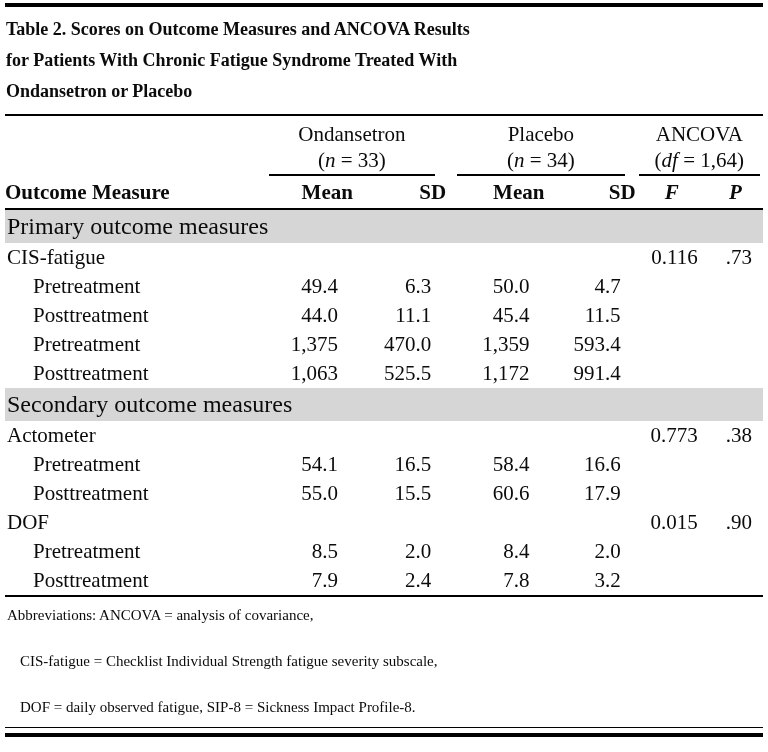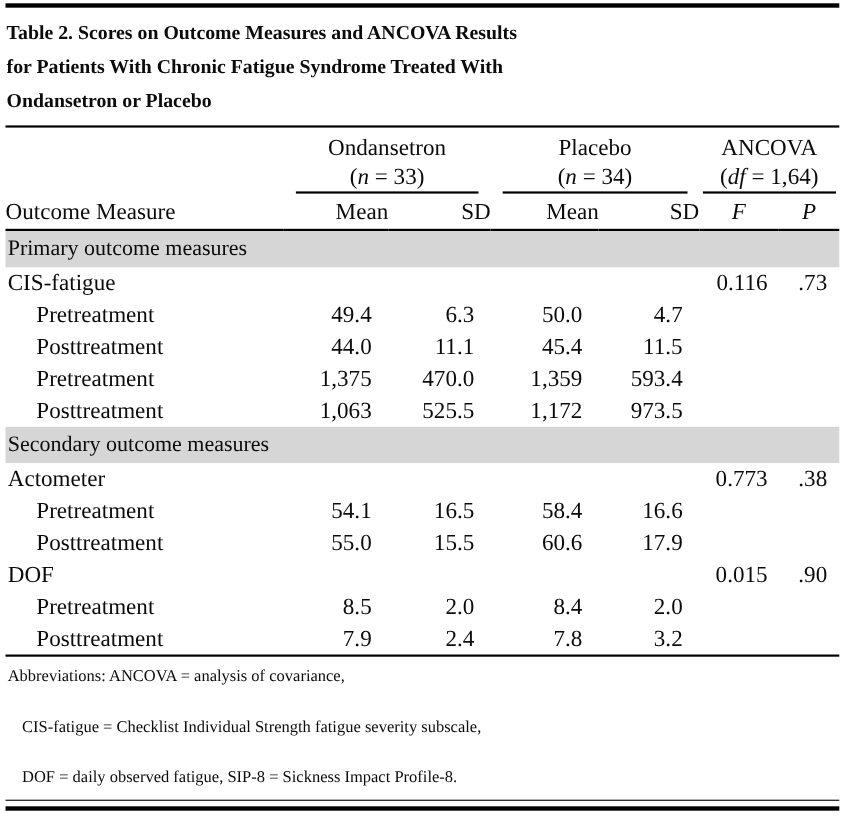--- a/index.html
+++ b/index.html
@@ -25,35 +25,35 @@
   table.tbl { width: 100%; border-collapse: collapse; font-size: 21px; table-layout: fixed; }
 
   tr.grp td { padding-top: 5px; vertical-align: bottom; }
   .grp-inner {
     text-align: center; line-height: 26px;
     border-bottom: 2px solid #000; padding-bottom: 1px; margin: 0 10px;
   }
   .grp-inner.ancova { margin: 0 2px; }
 
   tr.colhead th {
-    font-weight: normal; line-height: 31px;
+    font-weight: bold; line-height: 31px;
     border-bottom: 2px solid #000; padding: 0;
   }
   th.label { text-align: left; vertical-align: bottom; padding-left: 2px; }
 
   .num  { text-align: right; }
   .pr   { padding-right: 15px; }
   .prf  { padding-right: 10px; }
   .prp  { padding-right: 11px; }
   .cen  { text-align: center; }
   .it   { font-style: italic; }
 
   tr.section td {
     background: #d6d6d6; line-height: 31px; padding-left: 2px;
-    font-size: 20px;
+    font-size: 24px;
   }
   tr.datarow td { line-height: 29px; padding-top: 0; padding-bottom: 0; }
   td.label { padding-left: 2px; }
   td.label.ind { padding-left: 28px; }
 
   .footnote { font-size: 15px; line-height: 26px; padding: 5px 1px 5px 2px; }
   .footnote .cont { padding-left: 13px; margin-top: 20px; }
 </style>
 </head>
 <body>
@@ -151,21 +151,21 @@
         <td class="num pr">1,359</td>
         <td class="num pr">593.4</td>
         <td class="num prf"></td>
         <td class="num prp"></td>
       </tr>
       <tr class="datarow">
         <td class="label ind">Posttreatment</td>
         <td class="num pr">1,063</td>
         <td class="num pr">525.5</td>
         <td class="num pr">1,172</td>
-        <td class="num pr">973.5</td>
+        <td class="num pr">991.4</td>
         <td class="num prf"></td>
         <td class="num prp"></td>
       </tr>
 
       <tr class="section">
         <td colspan="7">Secondary outcome measures</td>
       </tr>
 
       <tr class="datarow">
         <td class="label">Actometer</td>

